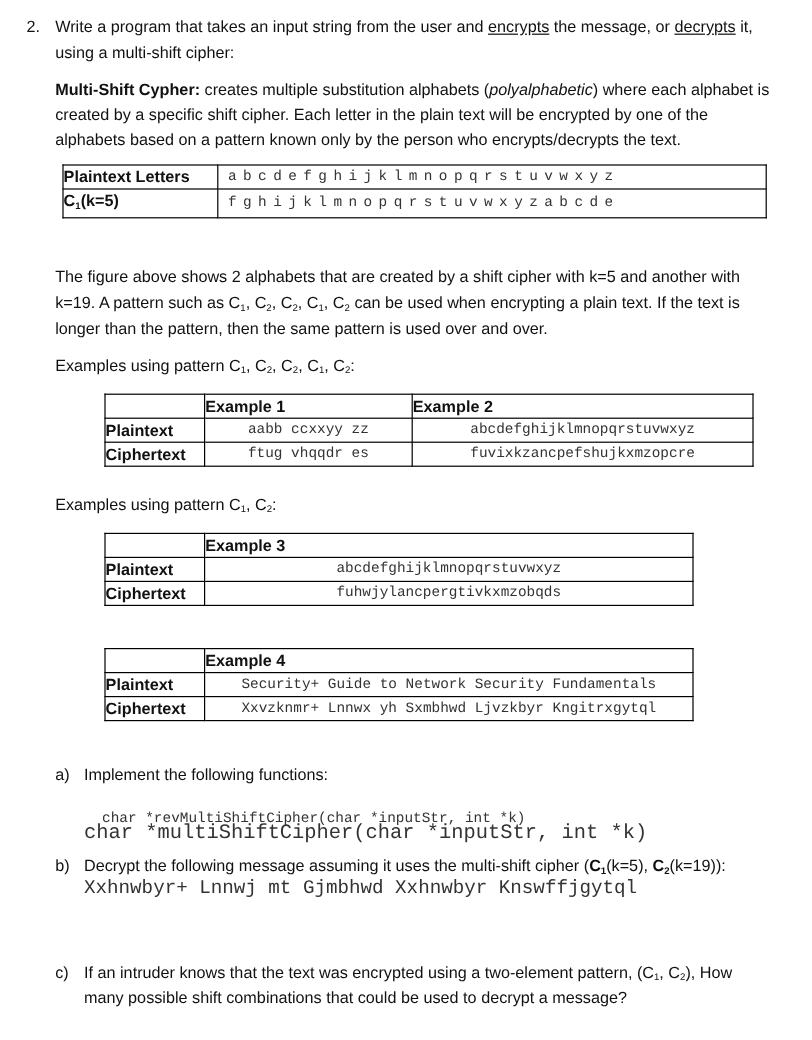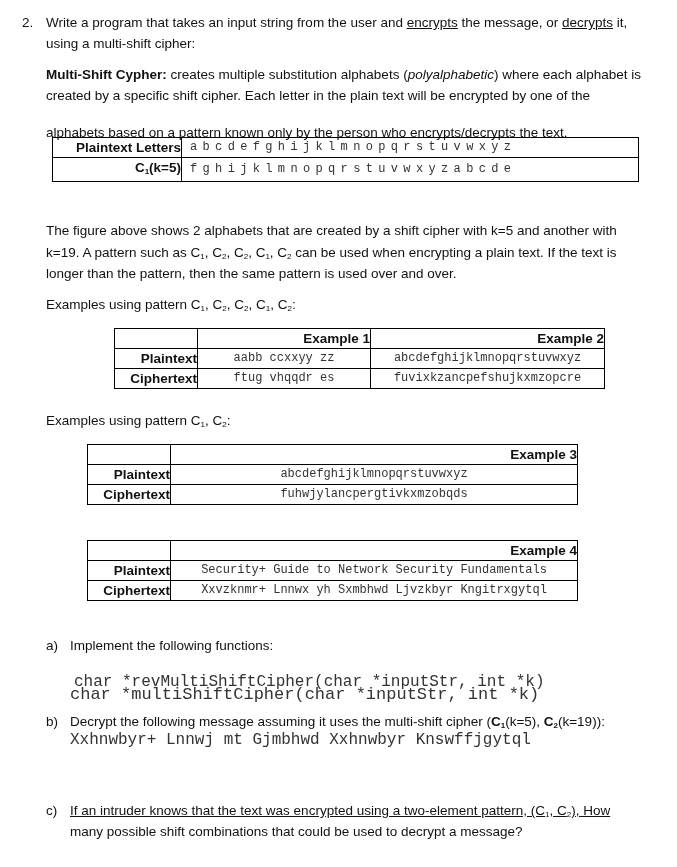--- a/index.html
+++ b/index.html
@@ -6,55 +6,55 @@
   body {
     width: 677px; height: 867px; position: relative; overflow: hidden;
     font-family: "Liberation Sans", sans-serif; color: #111; font-size: 13.5px;
   }
   .mono { font-family: "Liberation Mono", monospace; color: #333; }
   .line { position: absolute; white-space: nowrap; line-height: 18px; }
   u { text-decoration: underline; }
   sub { font-size: 8px; vertical-align: -2px; }
   table { border-collapse: collapse; position: absolute; }
   td { border: 1px solid #000; padding: 0; height: 19px; line-height: 19px; white-space: nowrap; }
-  .hdr { font-weight: bold; text-align: right; }
+  .hdr { font-weight: bold; text-align: left; }
   .cell-mono { font-family: "Liberation Mono", monospace; color: #333; font-size: 12px; text-align: center; }
   .alpha { font-family: "Liberation Mono", monospace; color: #333; font-size: 12px; letter-spacing: 5.35px; padding-left: 8px; }
 </style>
 </head>
 <body>
 
 <div class="line" style="left:22px; top:14px;">2.</div>
 <div class="line" style="left:46px; top:14px;"><span>Write a program that takes an input string from the user and </span><u>encrypts</u><span> the message, or </span><u>decrypts</u><span> it,</span></div>
 <div class="line" style="left:46px; top:35px;">using a multi-shift cipher:</div>
 
 <div class="line" style="left:46px; top:66px;"><b>Multi-Shift Cypher:</b><span> creates multiple substitution alphabets (</span><i>polyalphabetic</i><span>) where each alphabet is</span></div>
 <div class="line" style="left:46px; top:87px;">created by a specific shift cipher. Each letter in the plain text will be encrypted by one of the</div>
-<div class="line" style="left:46px; top:124px;">alphabets based on a pattern known only by the person who encrypts/decrypts the text.</div>
+<div class="line" style="left:46px; top:108px;">alphabets based on a pattern known only by the person who encrypts/decrypts the text.</div>
 
 <table style="left:52px; top:137px; width:587px;">
   <tbody>
       <tr>
     <td class="hdr" style="width:128px;">Plaintext Letters</td>
     <td class="alpha">abcdefghijklmnopqrstuvwxyz</td>
   </tr>
   <tr>
     <td class="hdr"><span>C</span><sub>1</sub><span>(k=5)</span></td>
     <td class="alpha">fghijklmnopqrstuvwxyzabcde</td>
   </tr>
 </tbody>
   </table>
 
 <div class="line" style="left:46px; top:222px;">The figure above shows 2 alphabets that are created by a shift cipher with k=5 and another with</div>
 <div class="line" style="left:46px; top:244px;"><span>k=19. A pattern such as C</span><sub>1</sub><span>, C</span><sub>2</sub><span>, C</span><sub>2</sub><span>, C</span><sub>1</sub><span>, C</span><sub>2</sub><span> can be used when encrypting a plain text.  If the text is</span></div>
 <div class="line" style="left:46px; top:265px;">longer than the pattern, then the same pattern is used over and over.</div>
 
 <div class="line" style="left:46px; top:296px;"><span>Examples using pattern C</span><sub>1</sub><span>, C</span><sub>2</sub><span>, C</span><sub>2</sub><span>, C</span><sub>1</sub><span>, C</span><sub>2</sub><span>:</span></div>
 
-<table style="left:87px; top:328px; width:491px;margin-left:27px;">
+<table style="left:87px; top:328px; width:541px;">
   <tbody>
       <tr>
     <td style="width:82px;"></td>
     <td class="hdr" style="width:172px;">Example 1</td>
     <td class="hdr">Example 2</td>
   </tr>
   <tr>
     <td class="hdr">Plaintext</td>
     <td class="cell-mono">aabb ccxxyy zz</td>
     <td class="cell-mono">abcdefghijklmnopqrstuvwxyz</td>
@@ -99,21 +99,21 @@
   <tr>
     <td class="hdr">Ciphertext</td>
     <td class="cell-mono">Xxvzknmr+ Lnnwx yh Sxmbhwd Ljvzkbyr Kngitrxgytql</td>
   </tr>
 </tbody>
   </table>
 
 <div class="line" style="left:46px; top:637px;">a)</div>
 <div class="line" style="left:70px; top:637px;text-align:center;">Implement the following functions:</div>
 <div class="line mono" style="left:70px; top:686px; font-size:17px;">char *multiShiftCipher(char *inputStr, int *k)</div>
-<div class="line mono" style="left:74px; top:673px; font-size:16px;">char *revMultiShiftCipher(char *inputStr, int *k)</div>
+<div class="line mono" style="left:85px; top:673px; font-size:12px;">char *revMultiShiftCipher(char *inputStr, int *k)</div>
 
 <div class="line" style="left:46px; top:713px;">b)</div>
 <div class="line" style="left:70px; top:713px;"><span>Decrypt the following message assuming it uses the multi-shift cipher (</span><b><span>C</span><sub>1</sub></b><span>(k=5), </span><b><span>C</span><sub>2</sub></b><span>(k=19)</span><span>):</span></div>
 <div class="line mono" style="left:70px; top:731px; font-size:16px;">Xxhnwbyr+ Lnnwj mt Gjmbhwd Xxhnwbyr Knswffjgytql</div>
 
 <div class="line" style="left:46px; top:802px;">c)</div>
-<div class="line" style="left:70px; top:802px;text-decoration:underline;"><span>If an intruder knows that the text was encrypted using a two-element pattern, (C</span><sub>1</sub><span>, C</span><sub>2</sub><span>), How</span></div>
+<div class="line" style="left:70px; top:802px;"><span>If an intruder knows that the text was encrypted using a two-element pattern, (C</span><sub>1</sub><span>, C</span><sub>2</sub><span>), How</span></div>
 <div class="line" style="left:70px; top:823px;">many possible shift combinations that could be used to decrypt a message?</div>
 
 </body></html>

